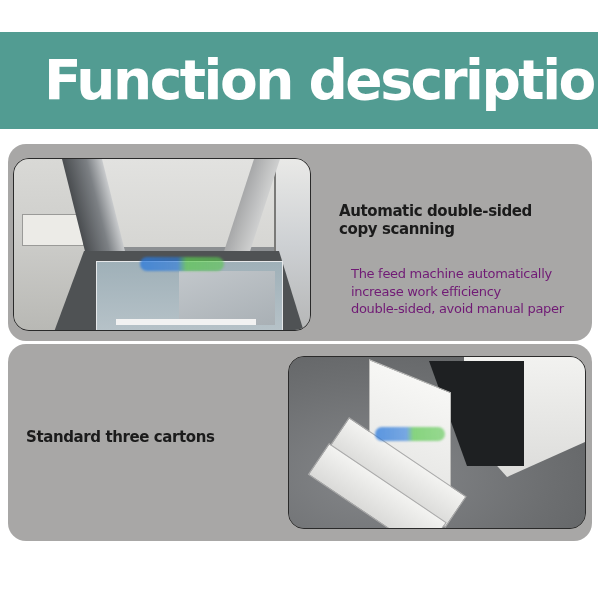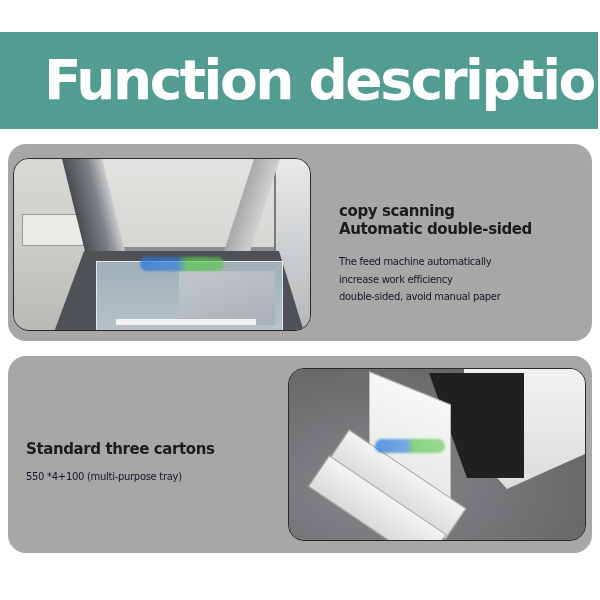--- a/index.html
+++ b/index.html
@@ -36,21 +36,21 @@
     }
     .panel {
       position: absolute;
       left: 8px;
       width: 584px;
       height: 197px;
       background: #a8a7a6;
       border-radius: 18px;
     }
     .panel-1 { top: 144px; }
-    .panel-2 { top: 356px; text-decoration: underline; }
+    .panel-2 { top: 344px; text-decoration: underline; }
 
     .photo {
       position: absolute;
       border: 1.5px solid #2a2a2a;
       border-radius: 16px;
       overflow: hidden;
       box-sizing: border-box;
     }
     .photo-1 {
       left: 5px;
@@ -174,25 +174,25 @@
       font-weight: bold;
       color: #1b1b1b;
       font-size: 15px;
       line-height: 18px;
       letter-spacing: -0.4px;
       margin: 0;
     }
     .body-text {
       position: absolute;
       font-family: "DejaVu Sans", sans-serif;
-      color: #0f172a;
-      font-size: 10px;
+      color: #701a75;
+      font-size: 13px;
       line-height: 17.5px;
       letter-spacing: -0.3px;
-      margin: 0;
+      margin: 12px;
     }
     .line { display: block; white-space: nowrap; }
 
     .p1-heading { left: 331px; top: 58px; }
     .p1-body { left: 331px; top: 109px; }
     .p2-heading { left: 18px; top: 84px; }
     .p2-body { left: 18px; top: 112px; }
   </style>
 </head>
 <body>
@@ -209,37 +209,34 @@
     <div class="p1-lid"></div>
     <div class="p1-lid-frame-r"></div>
     <div class="p1-hinge"></div>
     <div class="p1-bed"></div>
     <div class="p1-glass"></div>
     <div class="p1-glass-right"></div>
     <div class="p1-strip"></div>
     <div class="watermark wm-1"></div>
   </div>
   <h2 class="heading p1-heading">
+    <span class="line">Automatic double-sided</span>
     <span class="line">copy scanning</span>
-    <span class="line">Automatic double-sided</span>
   </h2>
   <p class="body-text p1-body">
     <span class="line">The feed machine automatically</span>
     <span class="line">increase work efficiency</span>
     <span class="line">double-sided, avoid manual paper</span>
   </p>
 </div>
 
 <div class="panel panel-2">
   <h2 class="heading p2-heading">
     <span class="line">Standard three cartons</span>
   </h2>
-  <p class="body-text p2-body">
-    <span class="line">550 *4+100 (multi-purpose tray)</span>
-  </p>
   <div class="photo photo-2">
     <div class="p2-floor"></div>
     <div class="p2-machine"></div>
     <div class="p2-interior"></div>
     <div class="p2-door"></div>
     <div class="p2-tray-inner"></div>
     <div class="p2-tray-1"></div>
     <div class="p2-tray-2"></div>
     <div class="watermark wm-2"></div>
   </div>

